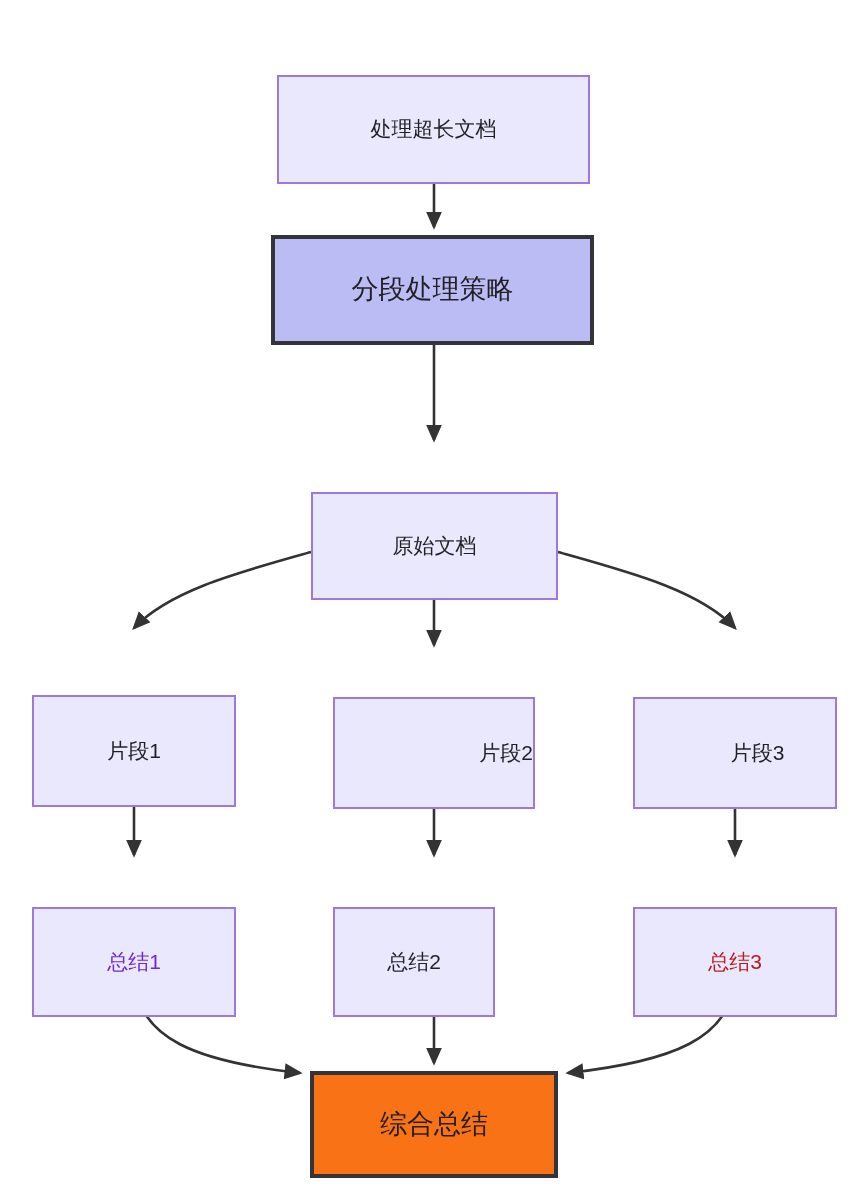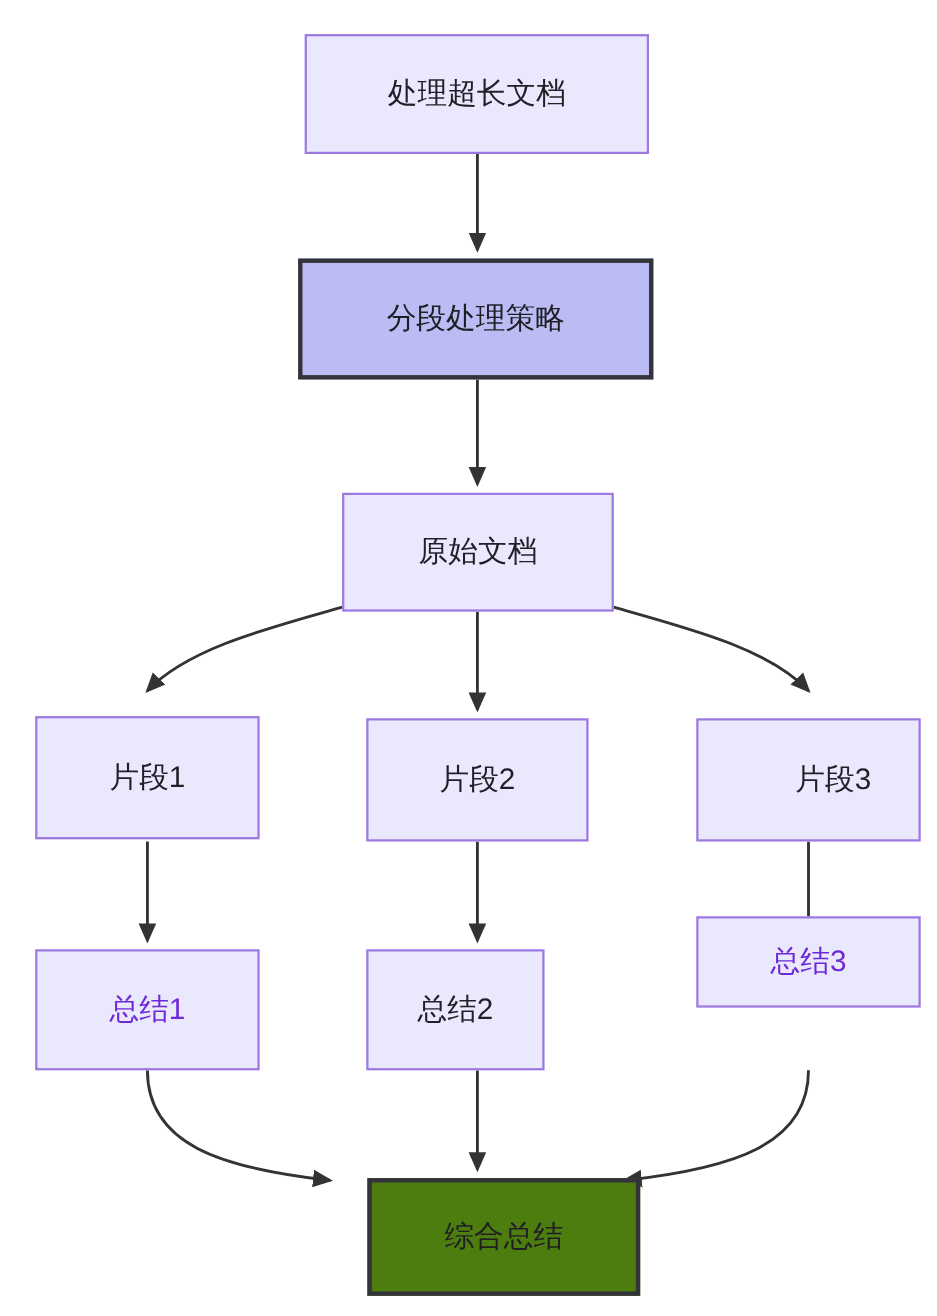--- a/index.html
+++ b/index.html
@@ -35,21 +35,22 @@
     align-items: center;
     justify-content: center;
     text-align: center;
     line-height: 1.25;
     color: #1f1f25;
     white-space: nowrap;
   }
   .node.normal {
     background: #e9e8fd;
     border: 2px solid #9d78e0;
-    font-size: 27px;
+    font-size: 21px;
+    margin-top: 44px;
   }
   .node.highlight {
     background: #bcbcf5;
     border: 4px solid #33333a;
     font-size: 27px;
   }
   .node.result {
     background: #99fb99;
     border: 4px solid #33333a;
     font-size: 27px;
@@ -85,31 +86,31 @@
     </div>
     <div class="node highlight" style="left: 271px; top: 235px; width: 323px; height: 110px; background: rgb(188, 188, 245); border-color: rgb(51, 51, 58); color: rgb(31, 31, 37);">
       <span class="node-label">分段处理策略</span>
     </div>
     <div class="node normal" style="left: 311px; top: 448px; width: 247px; height: 108px; background: rgb(233, 232, 253); border-color: rgb(157, 120, 224); color: rgb(31, 31, 37);">
       <span class="node-label">原始文档</span>
     </div>
     <div class="node normal" style="left: 32px; top: 651px; width: 204px; height: 112px; background: rgb(233, 232, 253); border-color: rgb(157, 120, 224); color: rgb(31, 31, 37);">
       <span class="node-label">片段1</span>
     </div>
-    <div class="node normal" style="left: 333px; top: 653px; width: 202px; height: 112px; background: rgb(233, 232, 253); border-color: rgb(157, 120, 224); color: rgb(31, 31, 37);">
+    <div class="node normal" style="left: 333px; top: 653px; width: 202px; height: 112px; background: rgb(233, 232, 253); border-color: rgb(157, 120, 224); color: rgb(31, 31, 37); justify-content: flex-end;">
       <span class="node-label">片段2</span>
     </div>
     <div class="node normal" style="left: 633px; top: 653px; width: 204px; height: 112px; background: rgb(233, 232, 253); border-color: rgb(157, 120, 224); color: rgb(31, 31, 37); padding-left: 45px;">
       <span class="node-label">片段3</span>
     </div>
     <div class="node normal" style="left: 32px; top: 863px; width: 204px; height: 110px; background: rgb(233, 232, 253); border-color: rgb(157, 120, 224); color: #6d28d9;">
       <span class="node-label">总结1</span>
     </div>
     <div class="node normal" style="left: 333px; top: 863px; width: 162px; height: 110px; background: rgb(233, 232, 253); border-color: rgb(157, 120, 224); color: rgb(31, 31, 37);">
       <span class="node-label">总结2</span>
     </div>
-    <div class="node normal" style="left: 633px; top: 833px; width: 204px; height: 83px; background: rgb(233, 232, 253); border-color: rgb(157, 120, 224); color: #6d28d9;">
+    <div class="node normal" style="left: 633px; top: 863px; width: 204px; height: 110px; background: rgb(233, 232, 253); border-color: rgb(157, 120, 224); color: #b91c1c;">
       <span class="node-label">总结3</span>
     </div>
-    <div class="node result" style="left: 310px; top: 1071px; width: 248px; height: 107px; background: #4d7c0f; border-color: rgb(51, 51, 58); color: rgb(31, 31, 37); margin-left: 24px;">
+    <div class="node result" style="left: 310px; top: 1071px; width: 248px; height: 107px; background: #f97316; border-color: rgb(51, 51, 58); color: rgb(31, 31, 37);">
       <span class="node-label">综合总结</span>
     </div>
   </div>
 
 </body></html>

